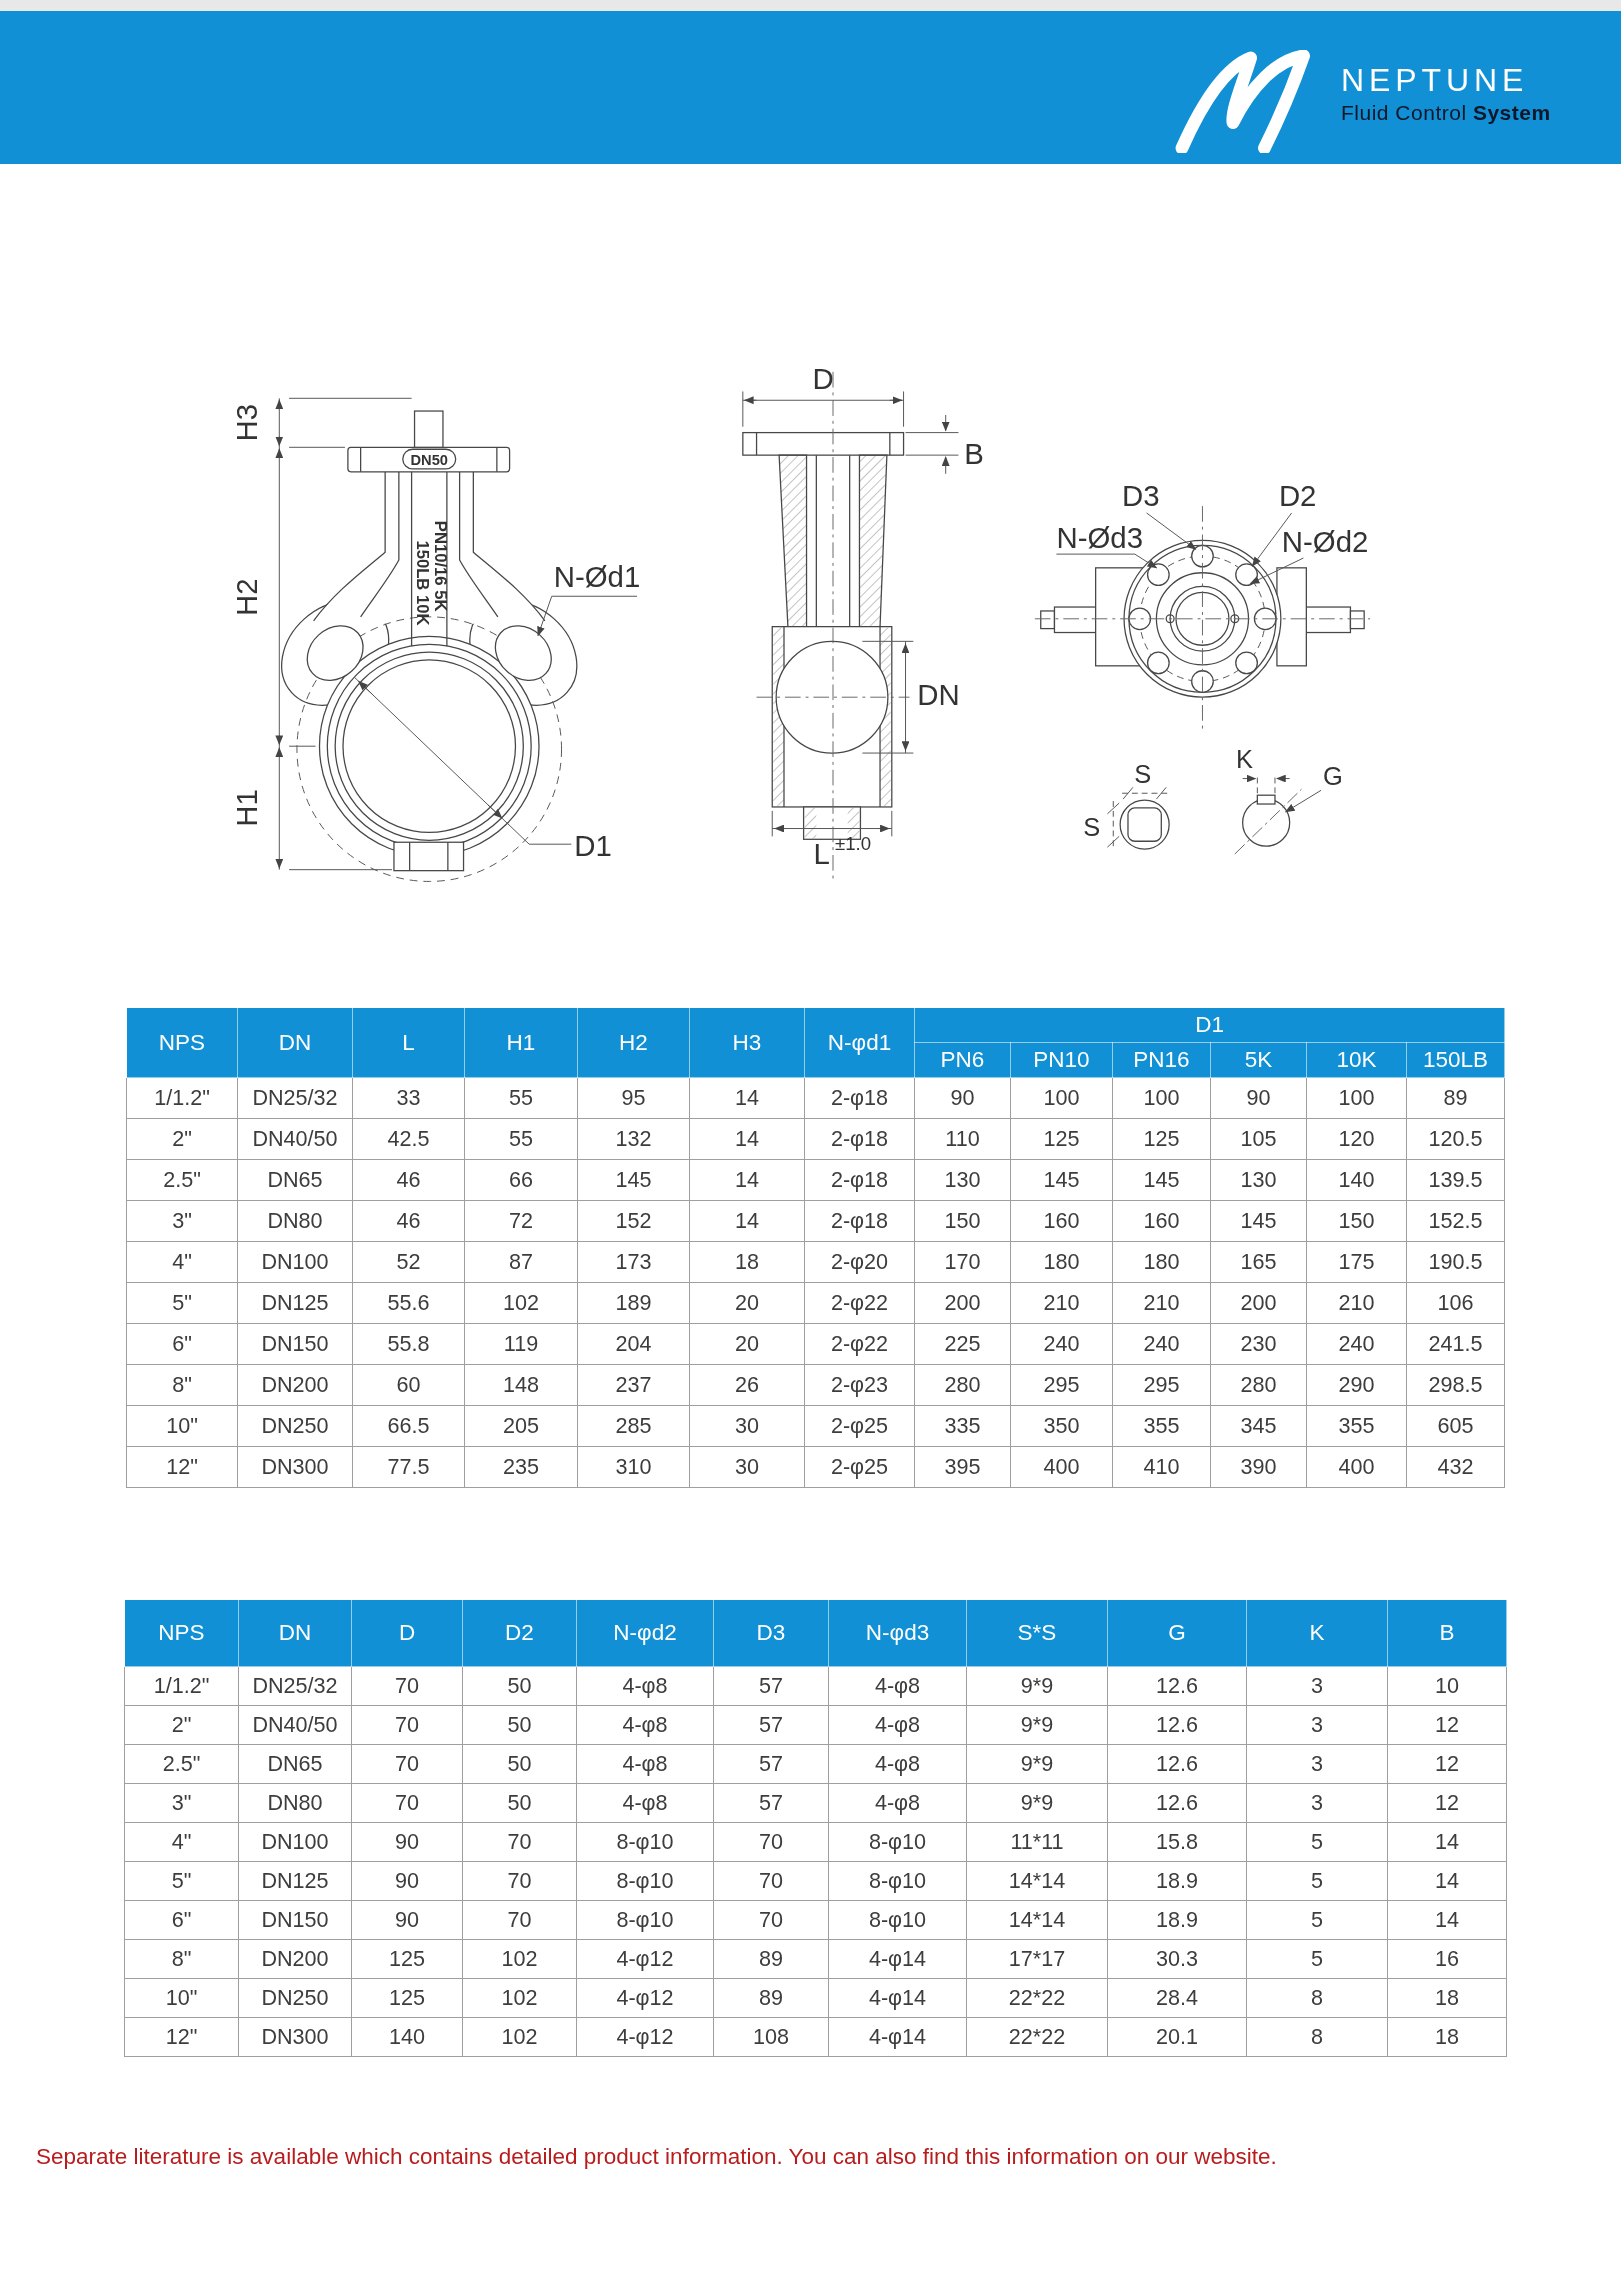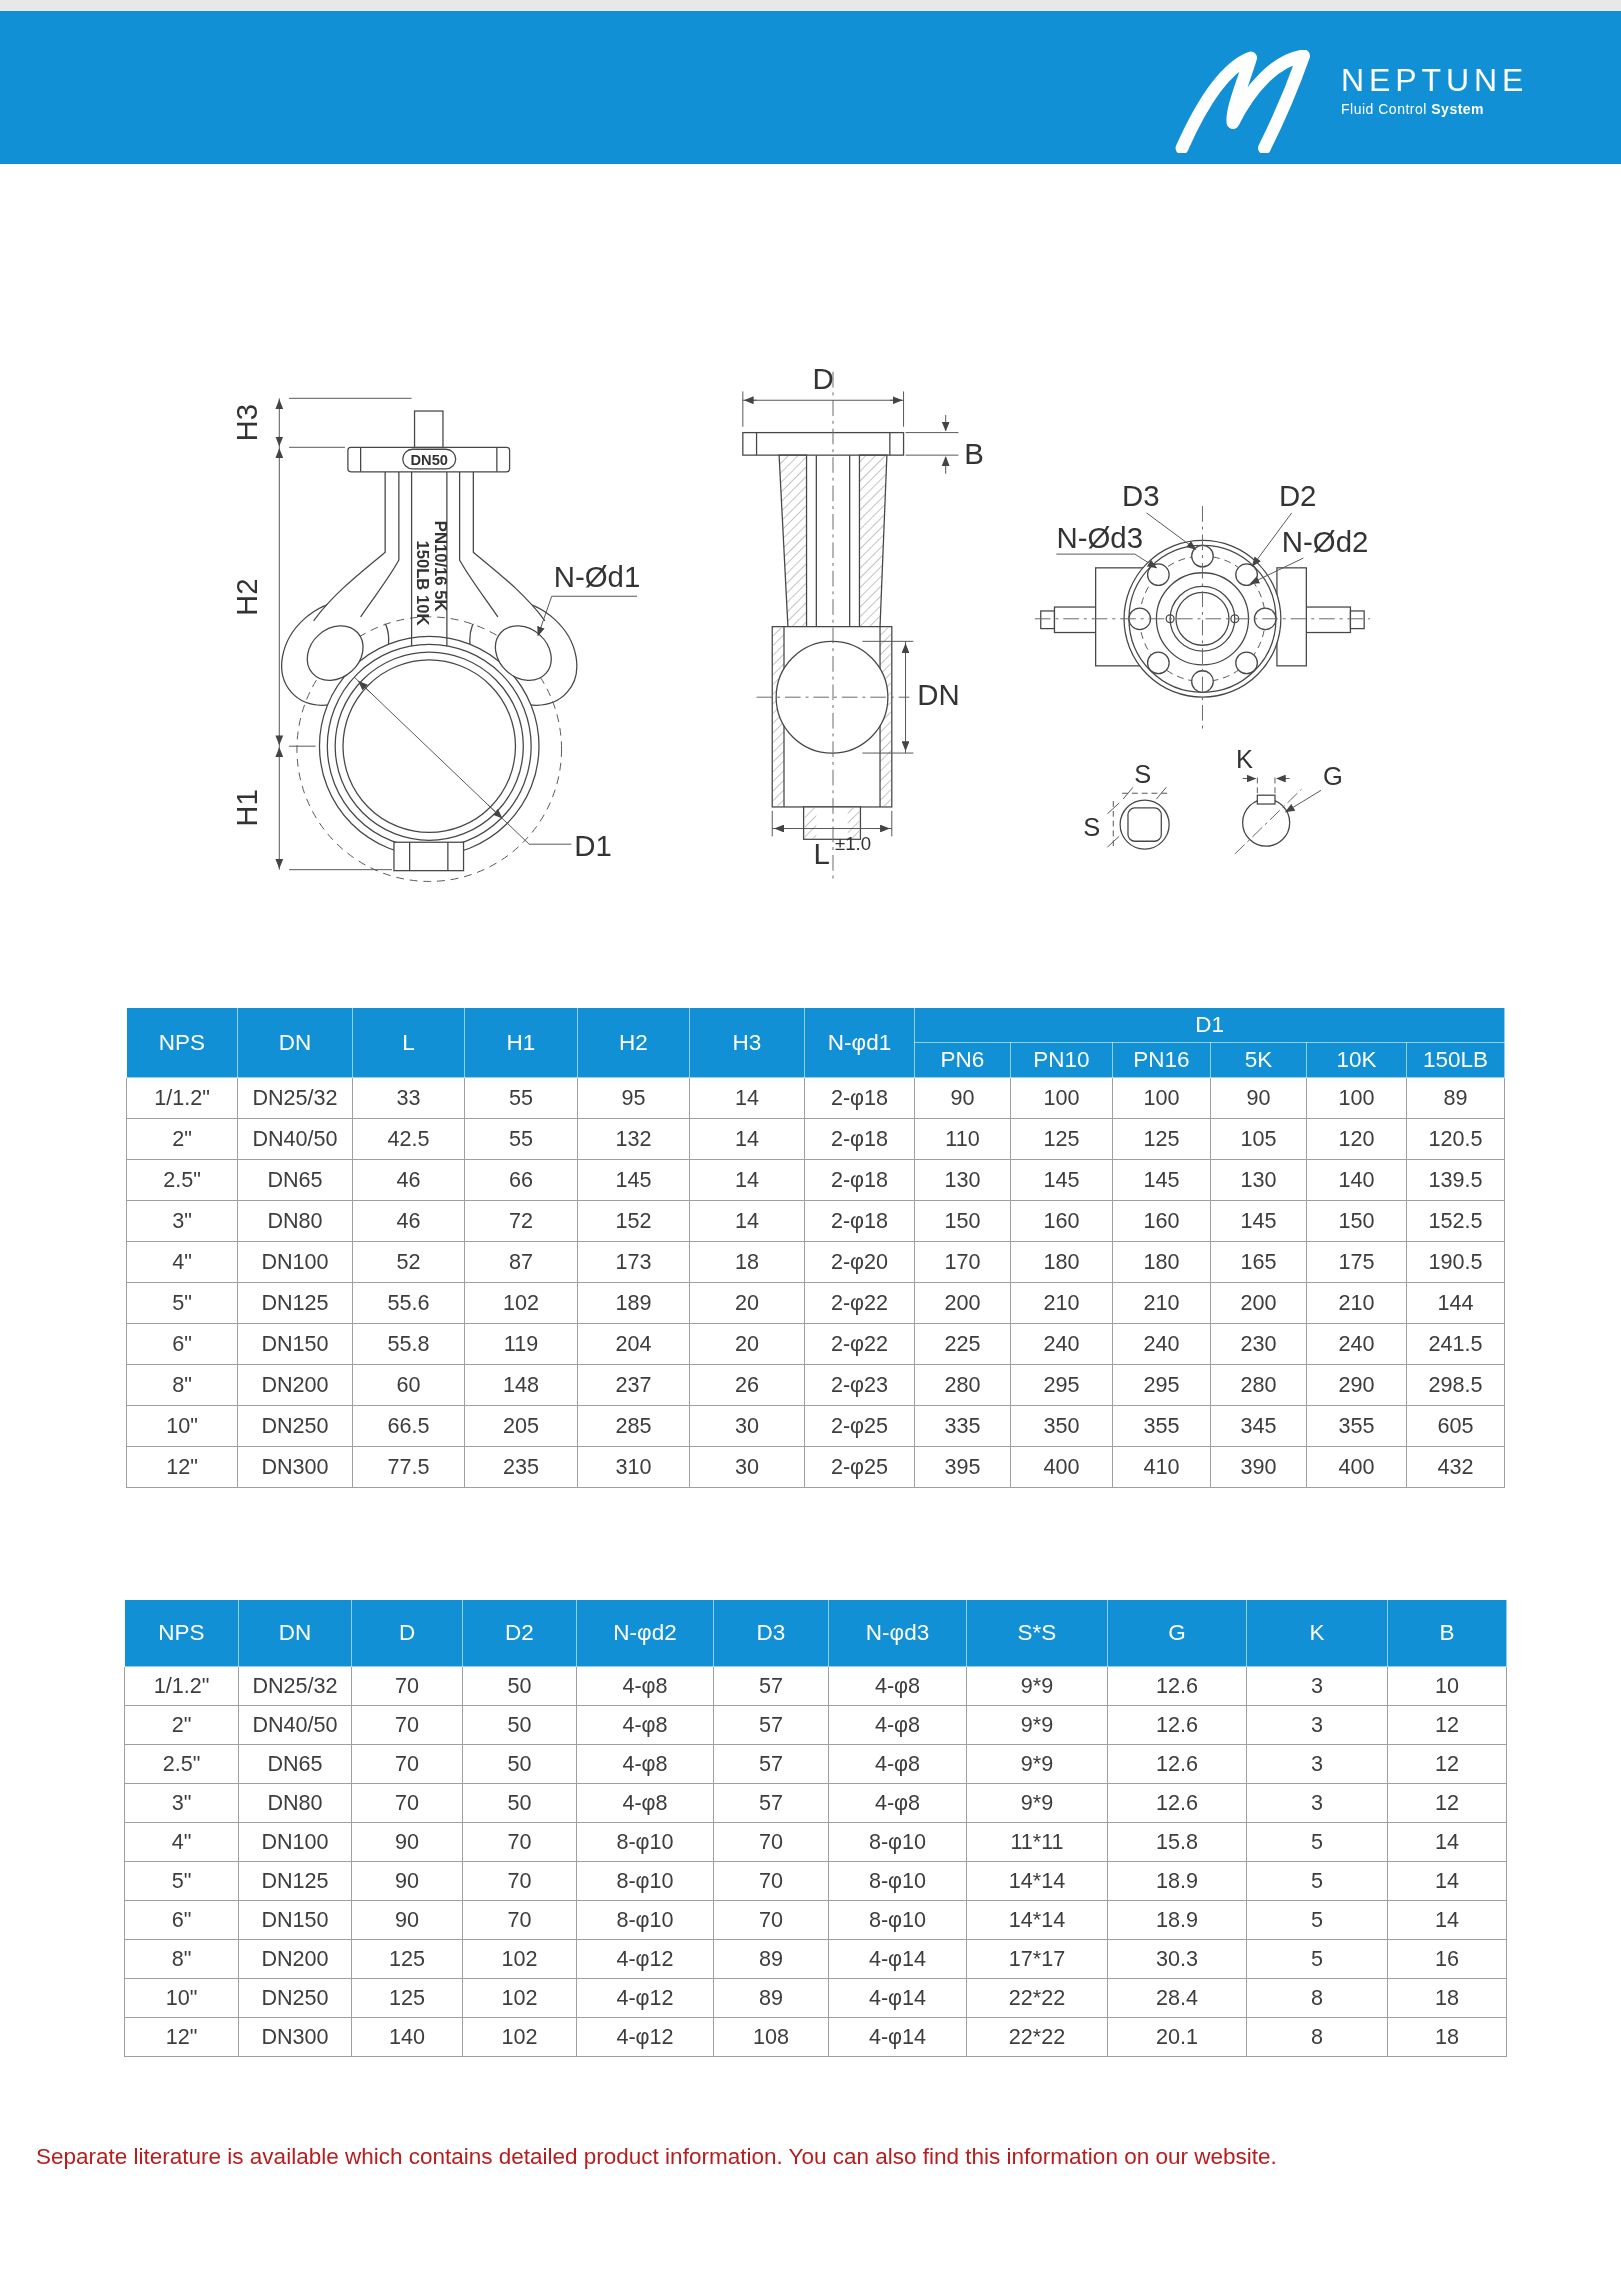--- a/index.html
+++ b/index.html
@@ -1,21 +1,21 @@
 <!DOCTYPE html>
 <html><head>
 <meta charset="utf-8">
 <style>
   html,body{margin:0;padding:0;background:#e8e8e8;}
   .page{position:relative;width:1621px;height:2293px;background:#ffffff;margin:11px auto;
         font-family:"Liberation Sans", sans-serif;overflow:hidden;}
   .band{position:absolute;left:0;top:0;width:1621px;height:153px;background:#1190d5;}
   .logo-swoosh{position:absolute;left:1174px;top:39px;}
   .brand{position:absolute;left:1341px;top:51px;color:#fff;font-size:32px;letter-spacing:4.9px;font-weight:400;}
-  .tagline{position:absolute;left:1341px;top:90px;color:#ffffff;font-size:14px;letter-spacing:0.5px;}
+  .tagline{position:absolute;left:1341px;top:90px;color:#0f172a;font-size:21px;letter-spacing:0.5px;}
   .tagline b{font-weight:700;}
   .title{position:absolute;left:119px;top:251px;font-size:41px;font-weight:700;color:#1a97da;letter-spacing:0.5px;}
   .drawing{position:absolute;left:147px;top:343px;width:1323px;height:608px;}
   svg text{fill:#333;}
   .t{position:absolute;border-collapse:collapse;table-layout:fixed;font-size:21.6px;color:#3d3d3d;}
   .t td{border:1px solid #9f9f9f;text-align:center;padding:0;overflow:hidden;white-space:nowrap;}
   .t th{background:#1190d5;color:#ffffff;font-weight:400;font-size:22.5px;
         border:1px solid rgba(255,255,255,0.55);padding:0;text-align:center;}
   #table1{left:126px;top:996px;width:1376px;}
   #table1 thead tr{height:35px;}
@@ -334,21 +334,21 @@
           <td>55.6</td>
           <td>102</td>
           <td>189</td>
           <td>20</td>
           <td>2-φ22</td>
           <td>200</td>
           <td>210</td>
           <td>210</td>
           <td>200</td>
           <td>210</td>
-          <td>144</td>
+          <td>106</td>
         </tr>
         <tr>
           <td>6"</td>
           <td>DN150</td>
           <td>55.8</td>
           <td>119</td>
           <td>204</td>
           <td>20</td>
           <td>2-φ22</td>
           <td>225</td>

